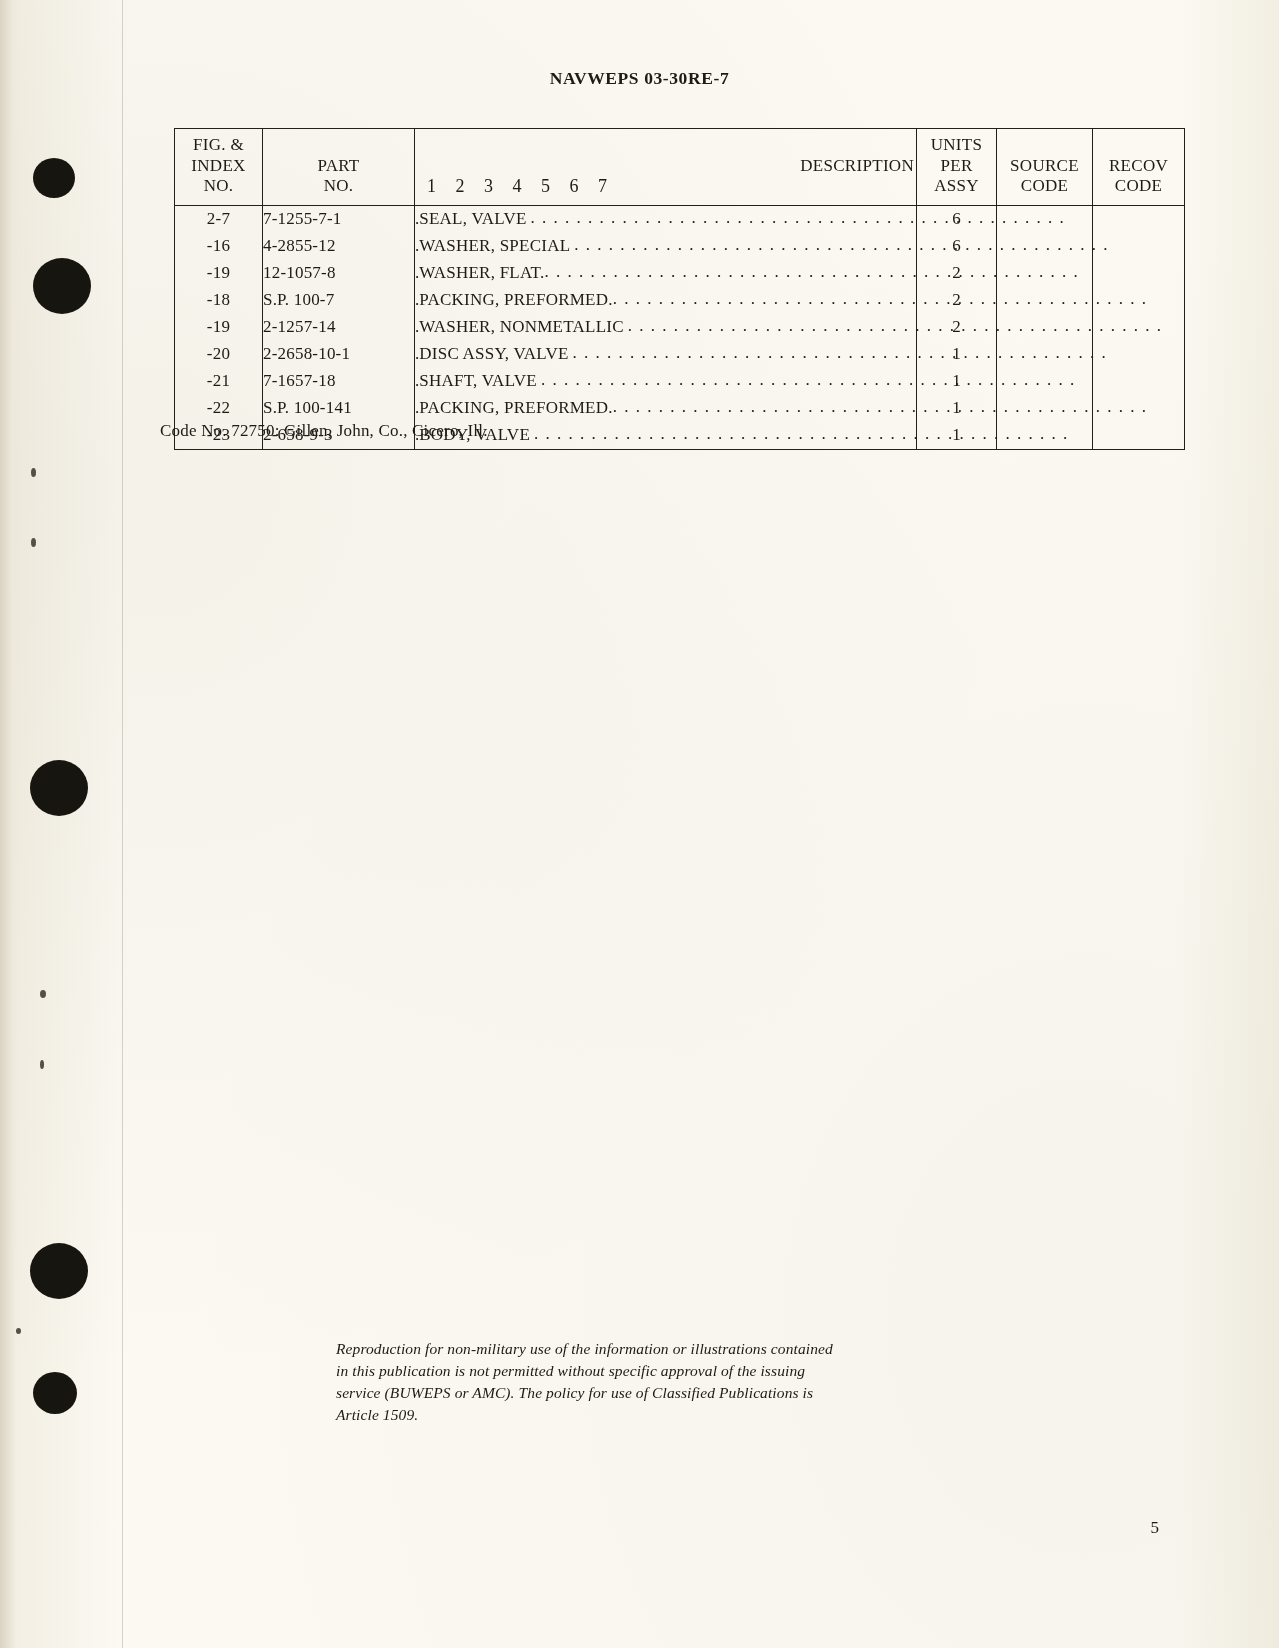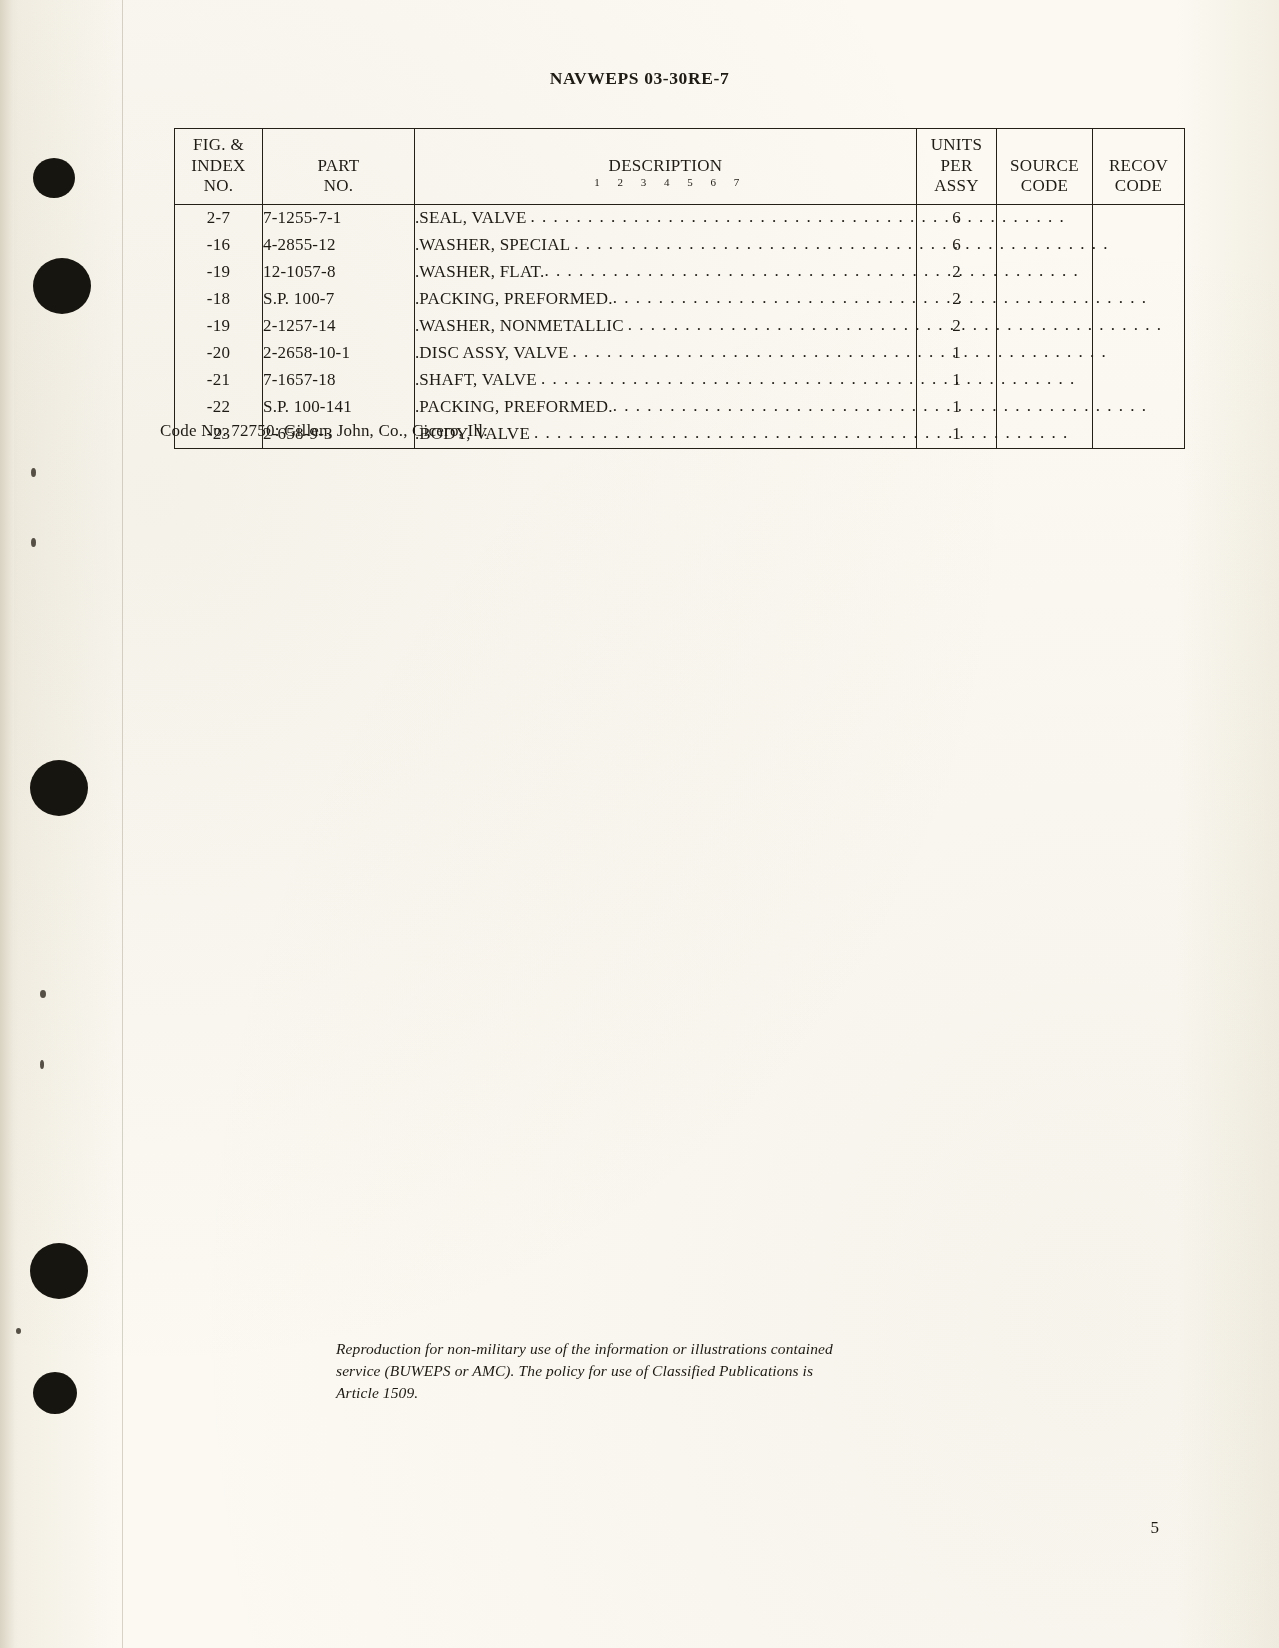--- a/index.html
+++ b/index.html
@@ -76,27 +76,27 @@
     letter-spacing:.3px;
   }
   .col-fig   { width:88px; }
   .col-part  { width:152px; }
   .col-desc  { width:502px; }
   .col-units { width:80px; }
   .col-src   { width:96px; }
   .col-rec   { width:92px; }
 
   .hdr-desc-wrap{ position:relative; }
-  .hdr-desc-title{ display:block; }
+  .hdr-desc-title{ display:block;text-align:right; }
   .hdr-desc-nums{
     display:block;
-    text-align:center;
+    text-align:left;
     padding-left:10px;
     letter-spacing:7.5px;
-    font-size:11px;
+    font-size:18px;
   }
   .hdr-stack > span{ display:block; }
 
   
   .body-cell{ padding:9px 0 12px 0; line-height:1.585; }
   .body-cell .ln{ display:block; white-space:nowrap; }
 
   .cell-fig   { text-align:center; padding-right:8px; }
   .cell-part  { padding-left:13px; }
   .cell-desc  { padding-left:14px; }
@@ -258,19 +258,20 @@
         <td class="body-cell">&nbsp;</td>
         <td class="body-cell">&nbsp;</td>
       </tr>
     </tbody>
   </table>
 
   <div class="code-note">Code No. 72750:  Gillen, John, Co., Cicero, Ill.</div>
 
   <div class="notice">
     <span class="nl">Reproduction for non-military use of the information or illustrations contained</span>
+    <span class="nl">in this publication is not permitted without specific approval of the issuing</span>
     <span class="nl">service (BUWEPS or AMC).  The policy for use of Classified Publications is</span>
     <span class="nl">Article 1509.</span>
   </div>
 
   <div class="page-no">5</div>
 
 </div>
 
 </body></html>

